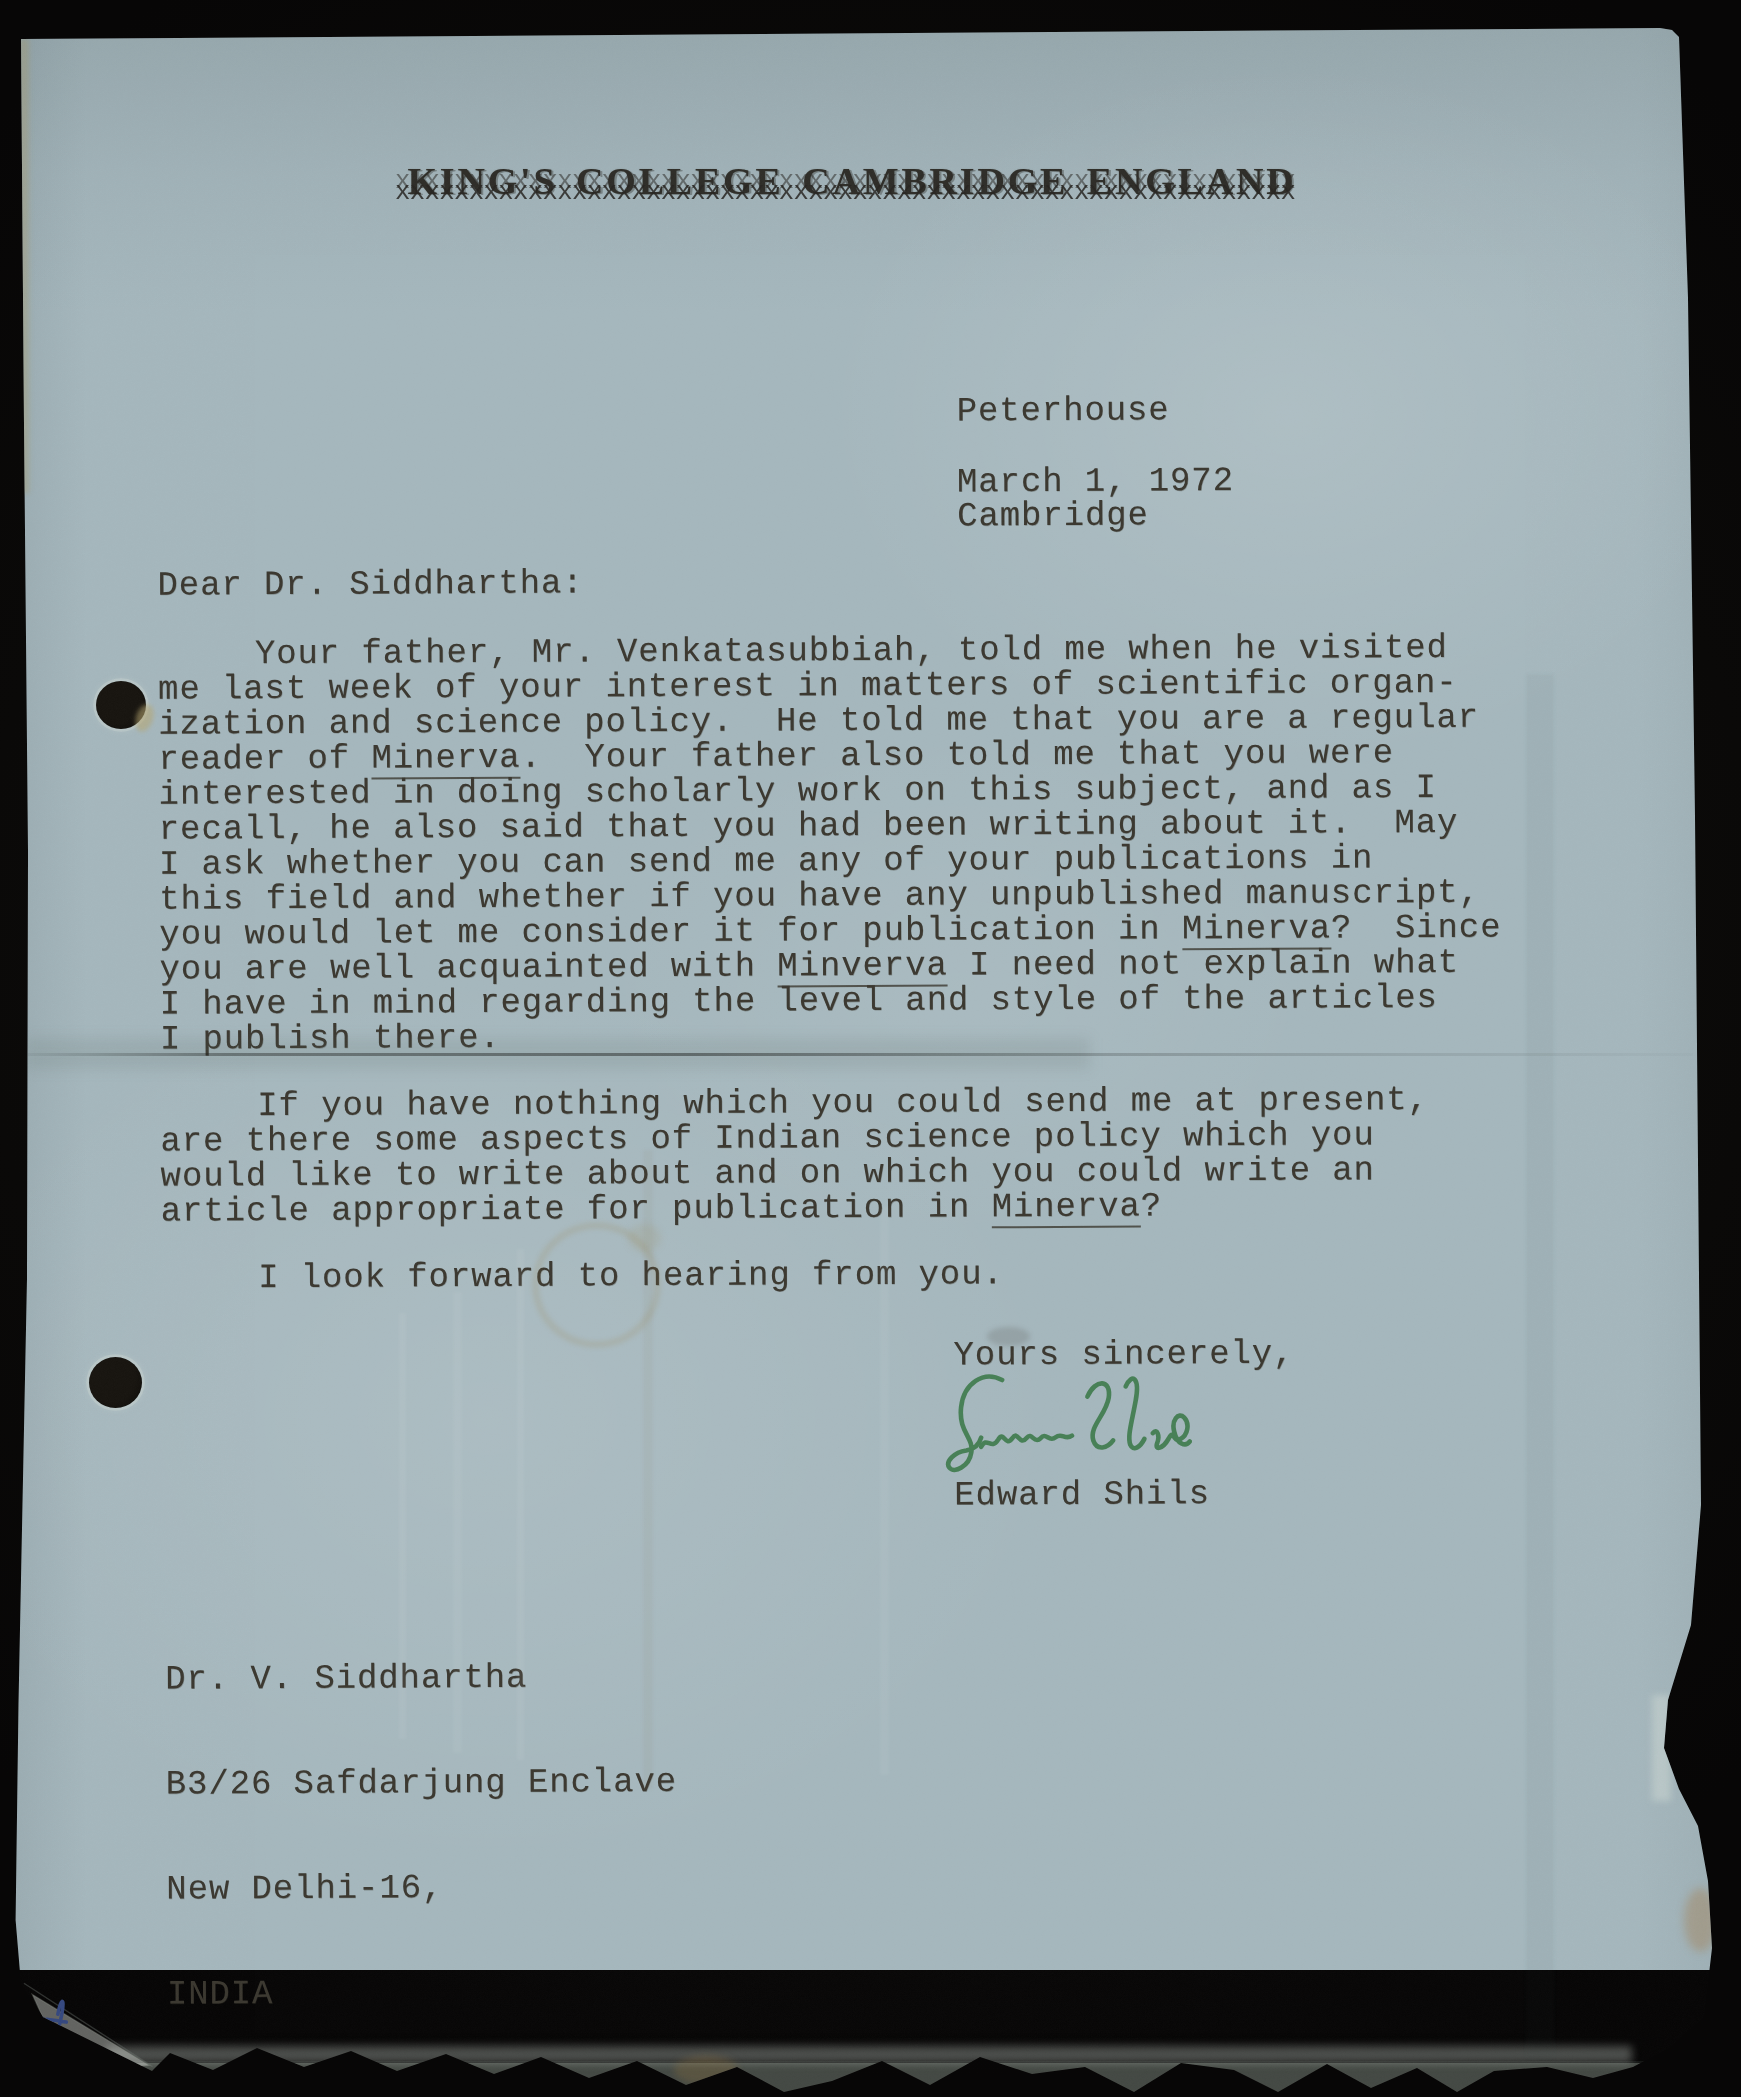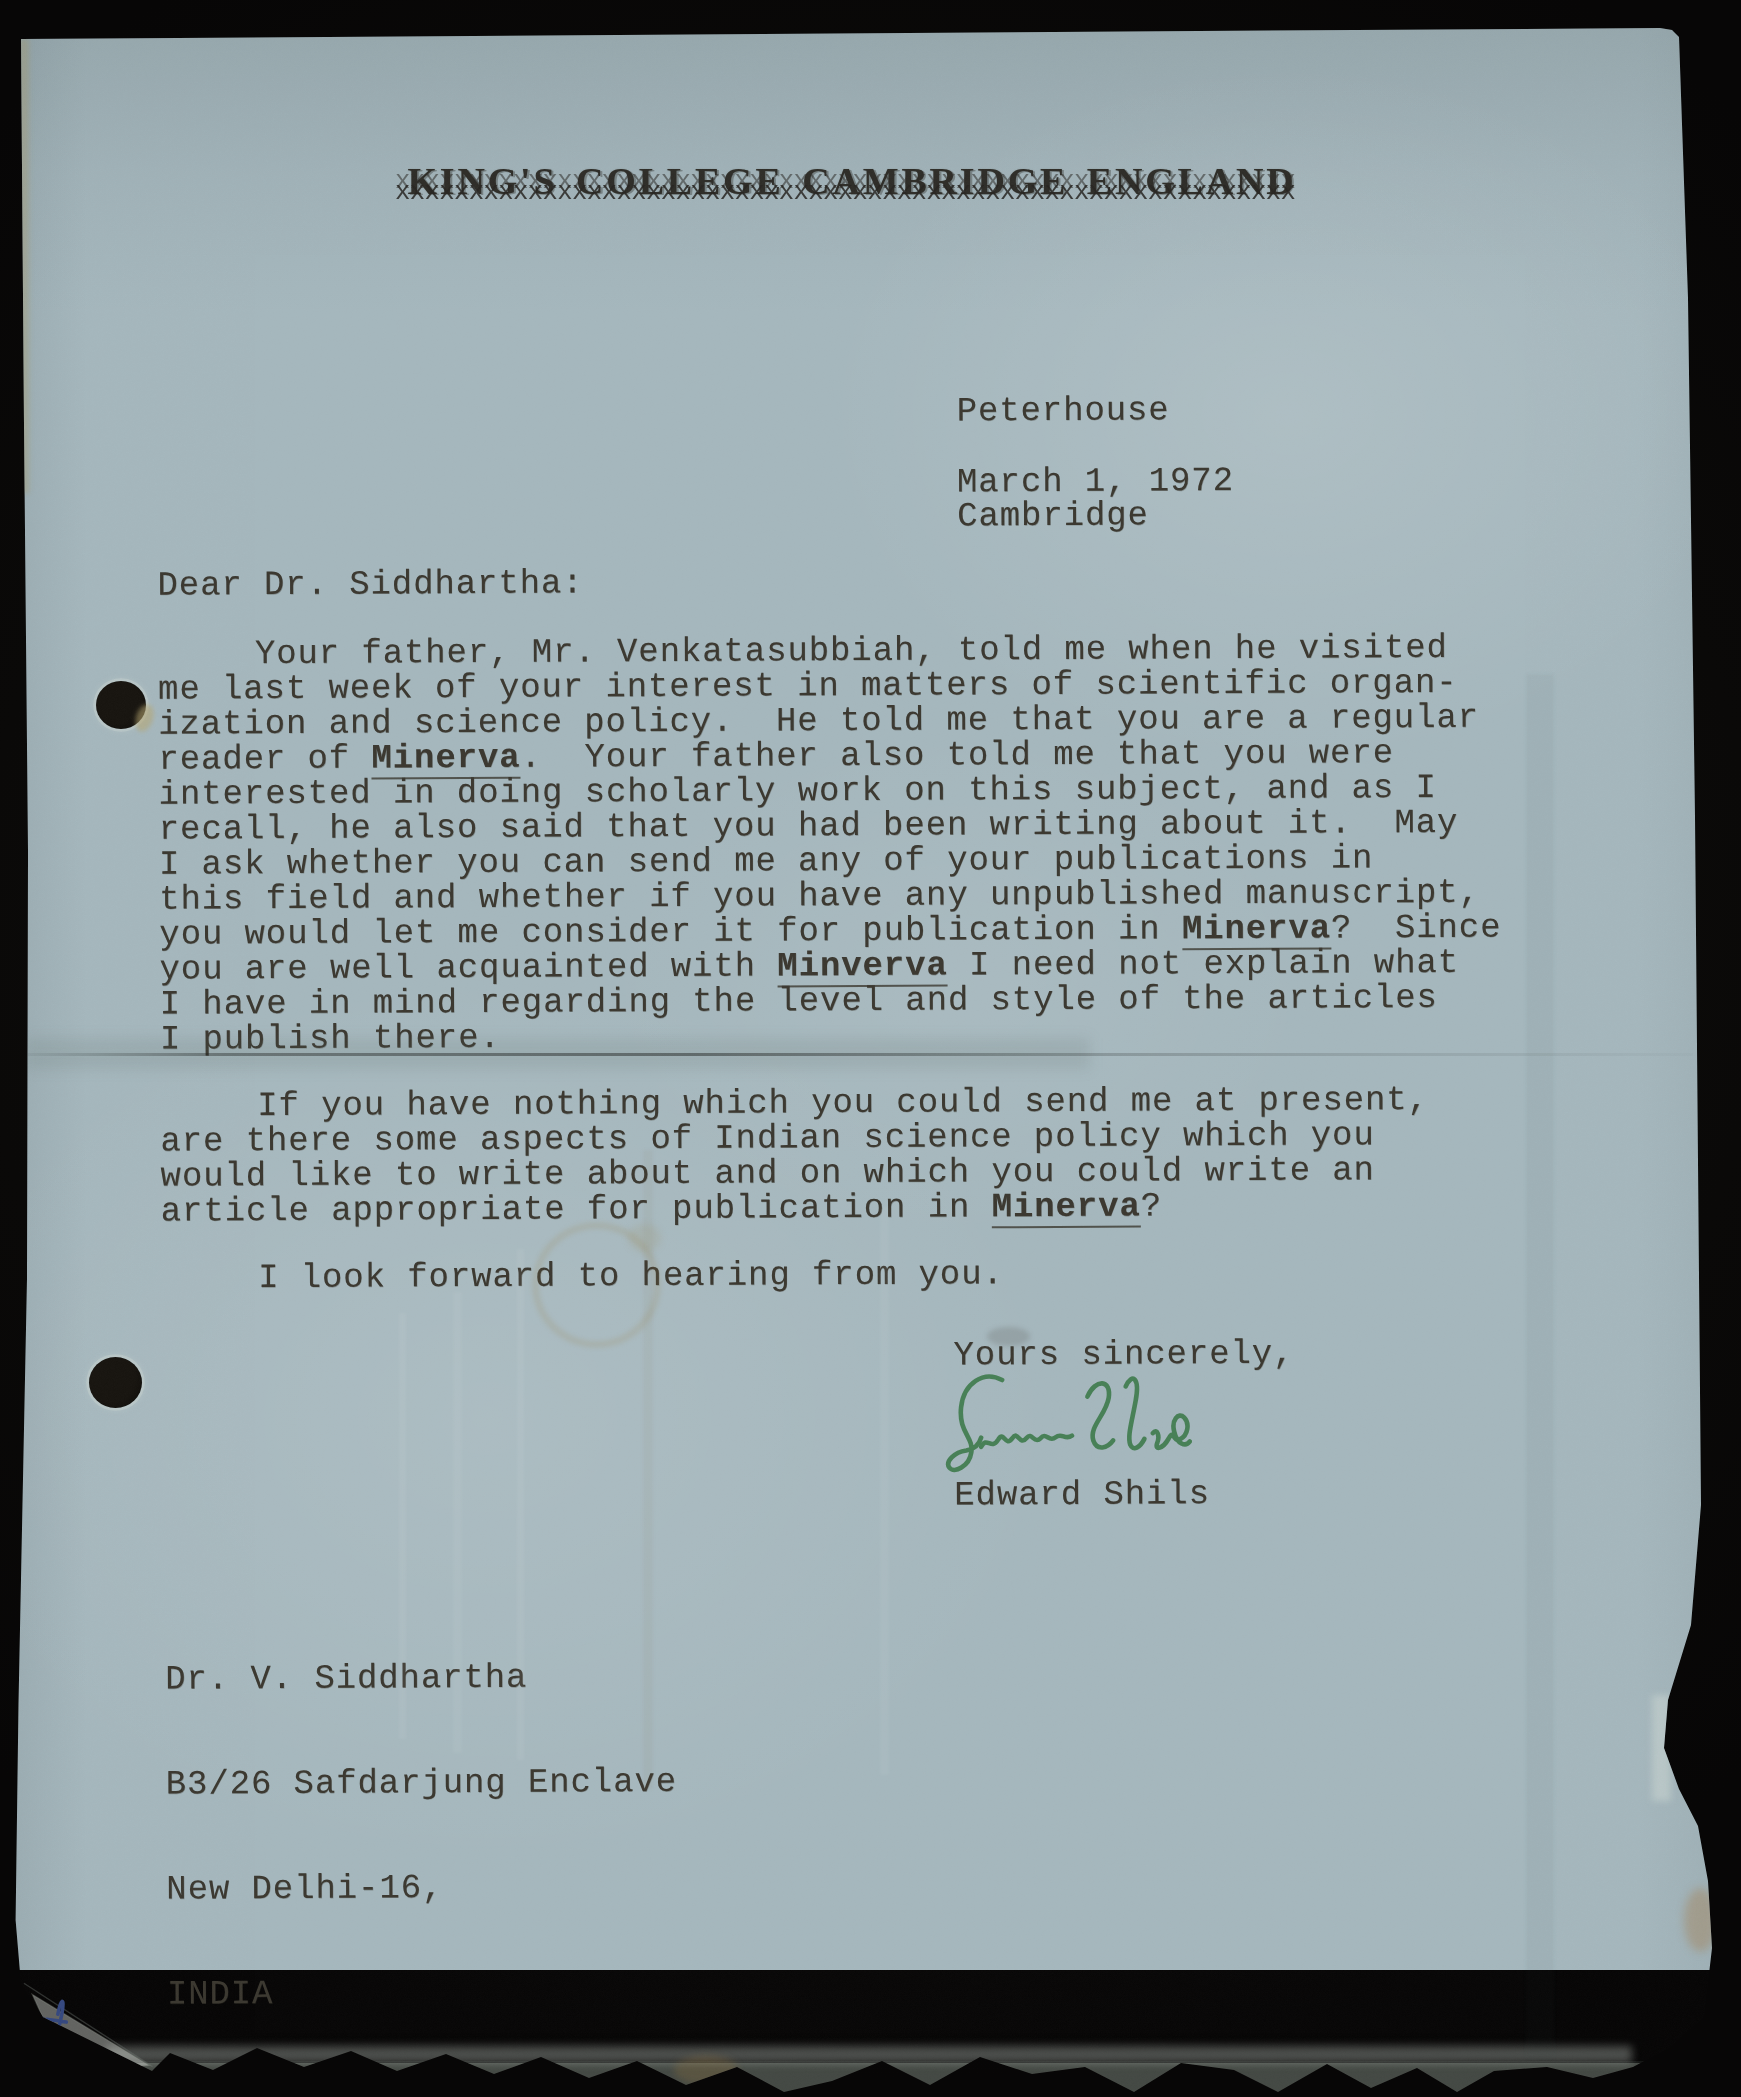--- a/index.html
+++ b/index.html
@@ -59,21 +59,21 @@
   }
   .xrow.r1{top:169px;color:rgba(48,46,42,0.55);}
   .xrow.r2{top:180px;color:rgba(40,38,34,0.85);}
   .sender{position:absolute;left:960px;top:325px;}
   .dateline{position:absolute;left:960px;top:466px;}
   .salutation{position:absolute;left:160px;top:565px;}
   .body-text{position:absolute;left:160px;top:634px;width:1391px;}
   .para{margin:0 0 32px 0;}
   .line{height:35px;}
   .line.indent{padding-left:97px;}
-  .uline{border-bottom:2.5px solid rgba(59,56,48,0.8);font-weight:bold;}
+  .uline{border-bottom:2.5px solid rgba(59,56,48,0.8);}
   .valediction{position:absolute;left:952px;top:1339px;}
   .typed-name{position:absolute;left:952px;top:1479px;}
   .sig{position:absolute;left:938px;top:1368px;}
   .recipient{position:absolute;left:162px;top:1589px;}
   
   .hole{position:absolute;border-radius:50%;
     background:radial-gradient(circle at 42% 42%, #181510 55%, #0c0a07 100%);
     box-shadow:0 0 0 2.8px rgba(216,223,216,0.30), 0 0 7px 2.1px rgba(220,228,220,0.22);}
   .hole.top{left:96px;top:681px;width:50px;height:48px;}
   .hole.bottom{left:89px;top:1357px;width:53px;height:51px;}

